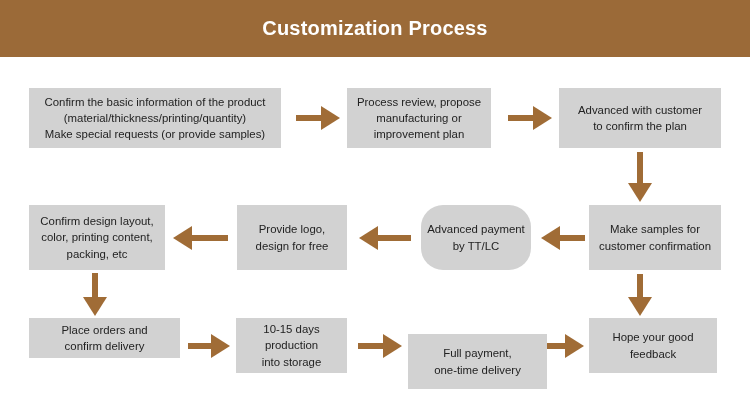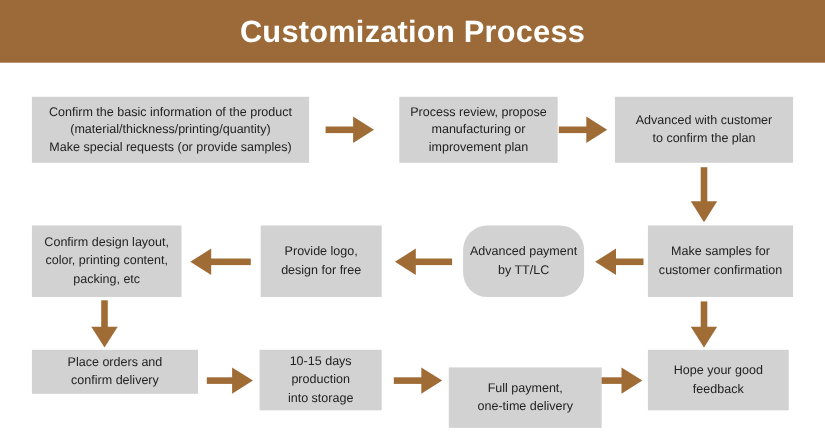--- a/index.html
+++ b/index.html
@@ -21,21 +21,21 @@
     left: 0; top: 0;
     width: 750px; height: 57px;
     background: #9b6a38;
   }
   .header-title {
     position: absolute;
     left: 0; top: 0;
     width: 750px; height: 57px;
     display: flex; align-items: center; justify-content: center;
     color: #ffffff;
-    font-size: 28px;
+    font-size: 20px;
     font-weight: bold;
     letter-spacing: 0.2px;
   }
 
   
   .node {
     position: absolute;
     background: #d2d2d2;
     display: flex;
     align-items: center;
@@ -128,21 +128,21 @@
         <div class="shaft" style="width: 27px;"></div>
         <div class="head"></div>
       </div>
       <div class="arrow down" style="left: 628px; top: 274px; width: 24px; height: 42px;">
         <div class="shaft" style="height: 25px;"></div>
         <div class="head"></div>
       </div>
       <div class="node" style="left: 29px; top: 88px; width: 252px; height: 60px;">Confirm the basic information of the product
 (material/thickness/printing/quantity)
 Make special requests (or provide samples)</div>
-      <div class="node" style="left: 347px; top: 88px; width: 144px; height: 60px; margin-left: 16px;">Process review, propose
+      <div class="node" style="left: 347px; top: 88px; width: 144px; height: 60px;">Process review, propose
 manufacturing or
 improvement plan</div>
       <div class="node" style="left: 559px; top: 88px; width: 162px; height: 60px;">Advanced with customer
 to confirm the plan</div>
       <div class="node" style="left: 589px; top: 205px; width: 132px; height: 65px;">Make samples for
 customer confirmation</div>
       <div class="node" style="left: 421px; top: 205px; width: 110px; height: 65px; border-radius: 22px;">Advanced payment
 by TT/LC</div>
       <div class="node" style="left: 237px; top: 205px; width: 110px; height: 65px;">Provide logo,
 design for free</div>

